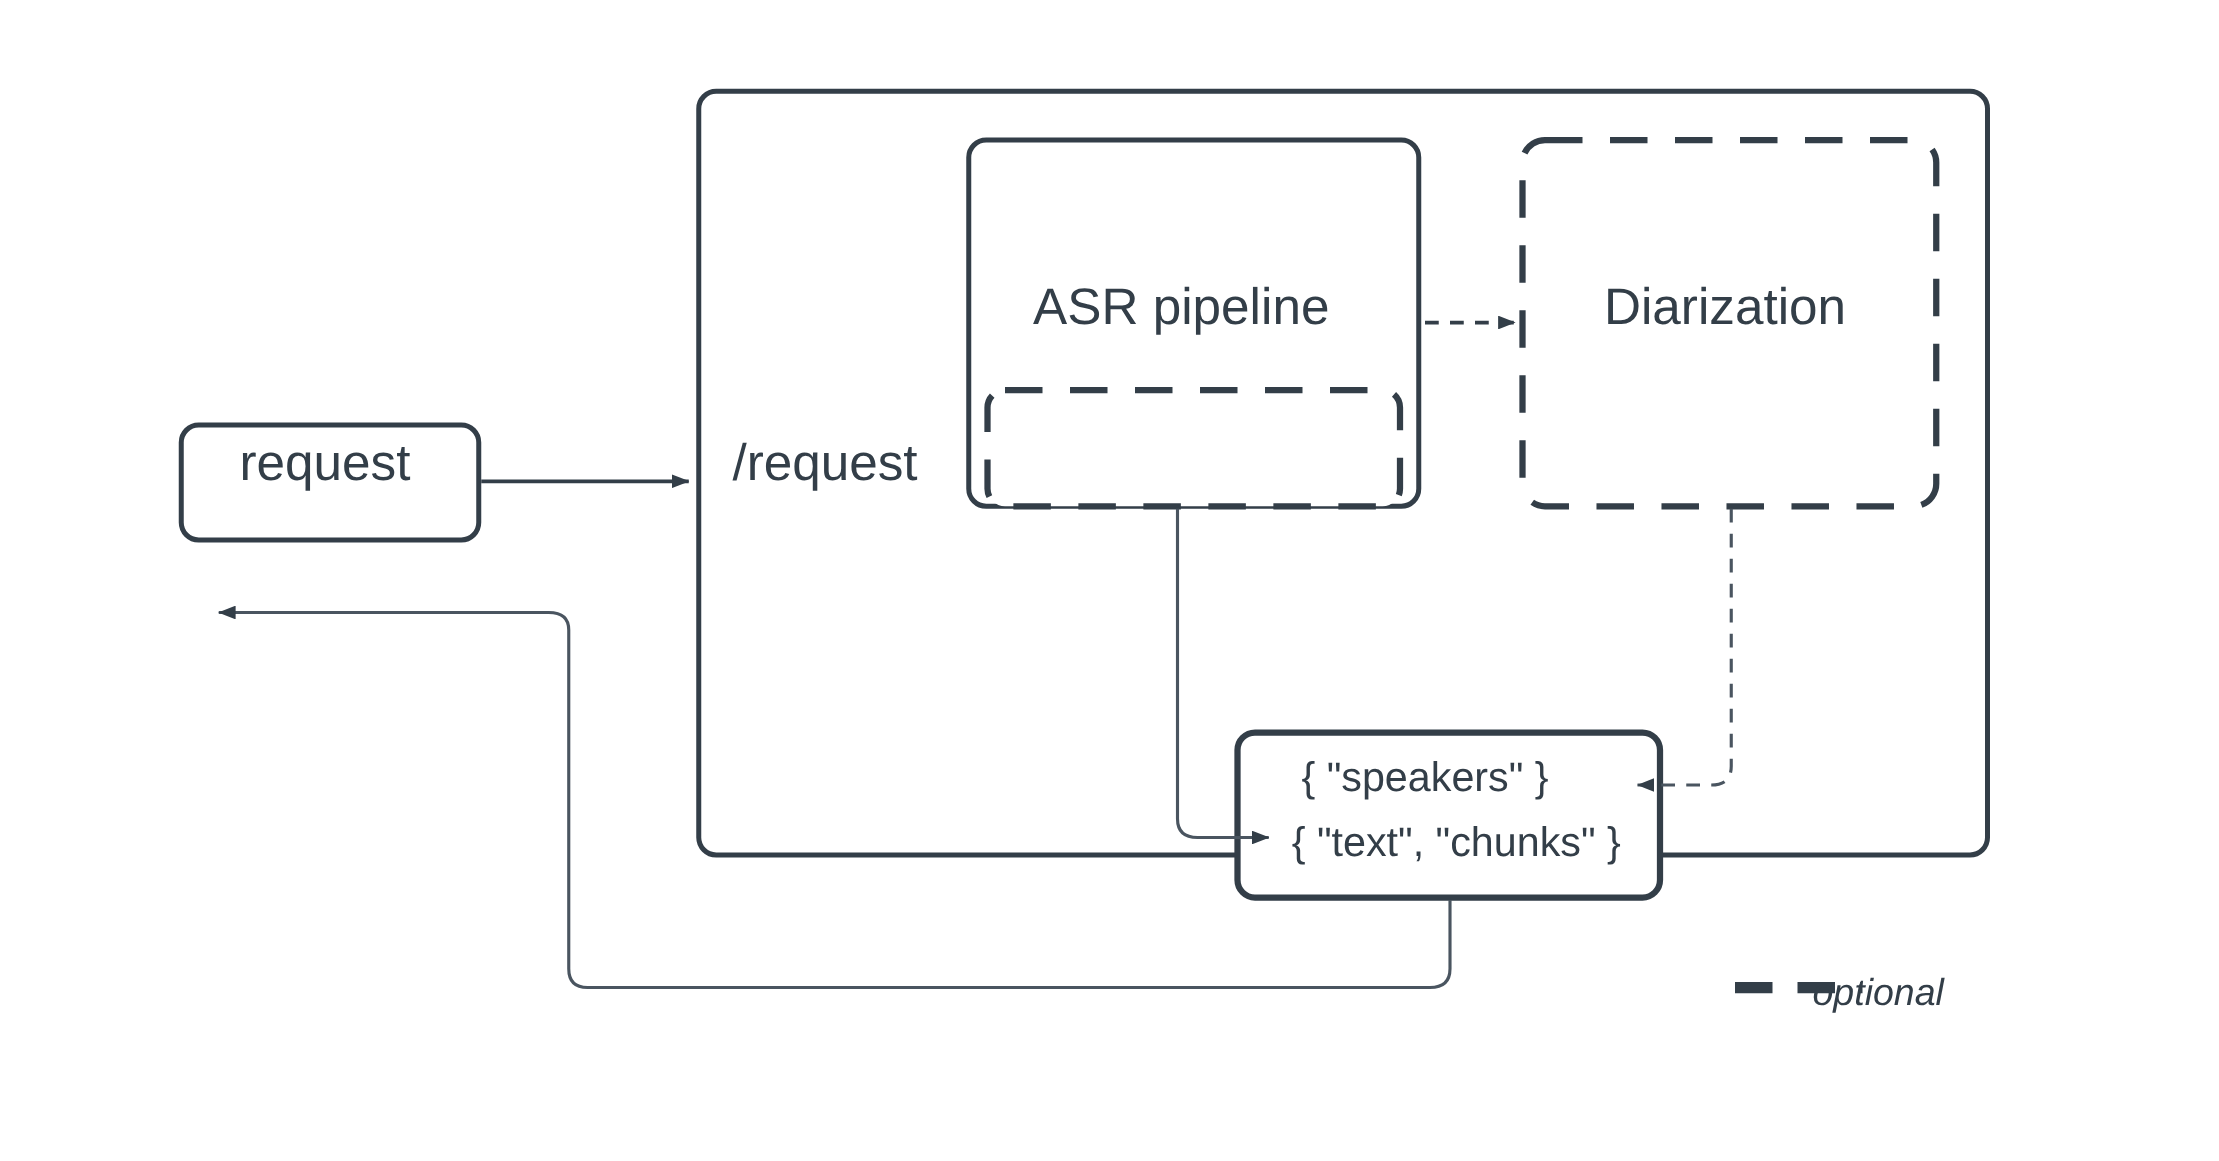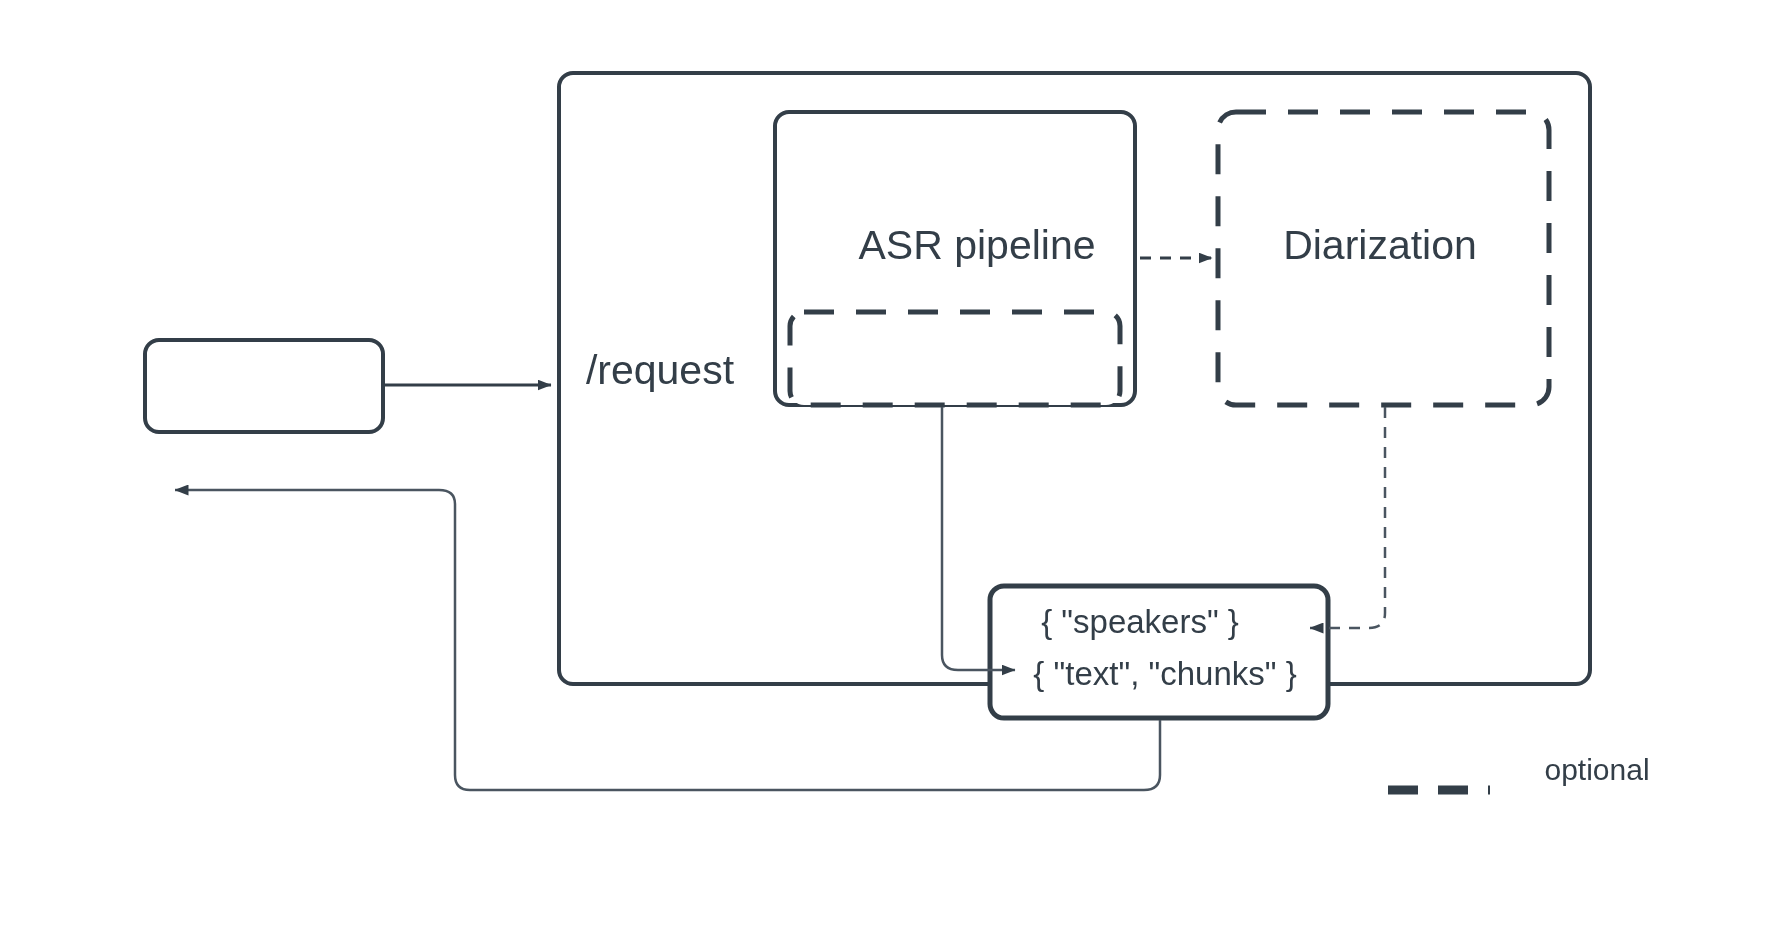--- a/index.html
+++ b/index.html
@@ -31,29 +31,29 @@
     align-items: center;
     justify-content: center;
     text-align: center;
     line-height: 1.18;
     color: #333e48;
     white-space: pre;
     pointer-events: none;
   }
   .lbl-request   { left: 145px; top: 340px; width: 230px; height: 60px; font-size: 41px; }
   .lbl-predict   { left: 575px; top: 340px; width: 170px; height: 60px; font-size: 41px; }
-  .lbl-asr       { left: 812px; top: 215px; width: 330px; height: 60px; font-size: 41px; }
+  .lbl-asr       { left: 780px; top: 215px; width: 330px; height: 60px; font-size: 41px; }
   .lbl-assistant { left: 800px; top: 325px; width: 290px; height: 48px; font-size: 32px; }
   .lbl-diar      { left: 1215px; top: 190px; width: 330px; height: 110px; font-size: 41px;
                    flex-direction: row; }
   .lbl-speakers  { left: 1020px; top: 598px; width: 240px; height: 48px; font-size: 33px; }
   .lbl-chunks    { left: 1020px; top: 650px; width: 290px; height: 48px; font-size: 33px; }
-  .lbl-legend    { left: 1482px; top: 750px; width: 230px; height: 90px; font-size: 30px;
-                   flex-direction: row; align-items: flex-start; text-align: left;
-                   line-height: 1.35; }
+  .lbl-legend    { left: 1450px; top: 750px; width: 230px; height: 90px; font-size: 30px;
+                   flex-direction: column; align-items: flex-start; text-align: left;
+                   line-height: 1.35; font-style: italic; }
 </style>
 </head>
 <body>
 
 <div id="canvas">
 
   <svg id="diagram" viewBox="0 0 1775 929">
     <defs>
       <marker id="arrowSolid" markerWidth="11" markerHeight="9" refX="10.5" refY="4.5" orient="auto" markerUnits="strokeWidth">
         <path d="M0,0 L11,4.5 L0,9 z" fill="#333e48"></path>
@@ -84,20 +84,21 @@
 
     <path d="M 942 407 L 942 655 Q 942 670 958 670 L 1015 670" fill="none" stroke="#4a5560" stroke-width="2.5" marker-end="url(#arrowThin)"></path>
 
     <path d="M 1385 407 L 1385 613 Q 1385 628 1369 628 L 1310 628" fill="none" stroke="#4a5560" stroke-width="2.5" stroke-dasharray="11 9" marker-end="url(#arrowThin)"></path>
 
     <path d="M 1160 720 L 1160 775 Q 1160 790 1144 790 L 470 790 Q 455 790 455 775 L 455 504 Q 455 490 439 490 L 175 490" fill="none" stroke="#4a5560" stroke-width="2.5" marker-end="url(#arrowThin)"></path>
 
     <line x1="1388" y1="790" x2="1490" y2="790" stroke="#333e48" stroke-width="9" stroke-dasharray="30 20"></line>
   </svg>
 
+  <div class="node-label lbl-request">request</div>
 
   <div class="node-label lbl-predict">/request</div>
 
   <div class="node-label lbl-asr">ASR pipeline</div>
 
 
   <div class="node-label lbl-diar">
     <span>Diarization</span>
   </div>
 

